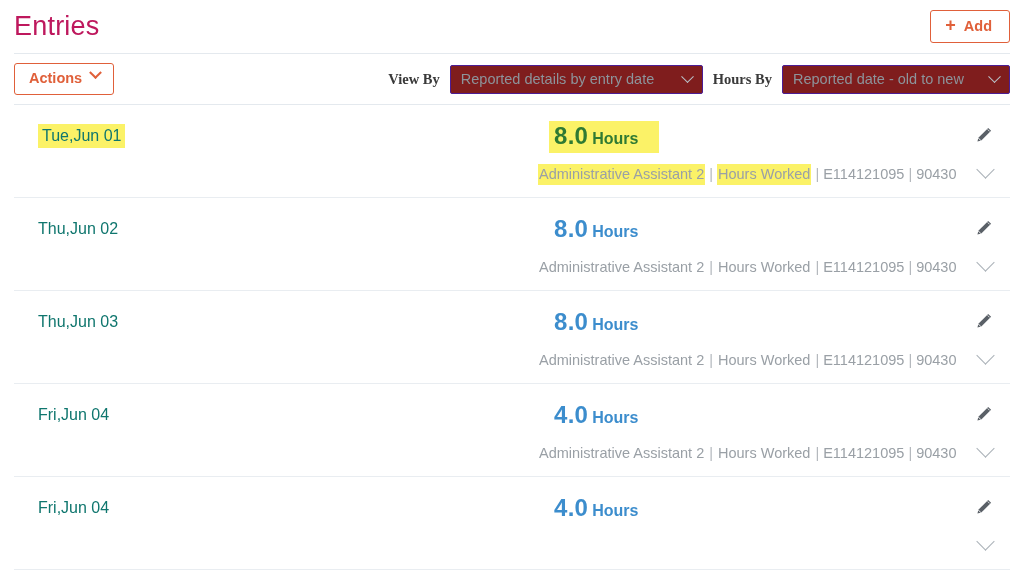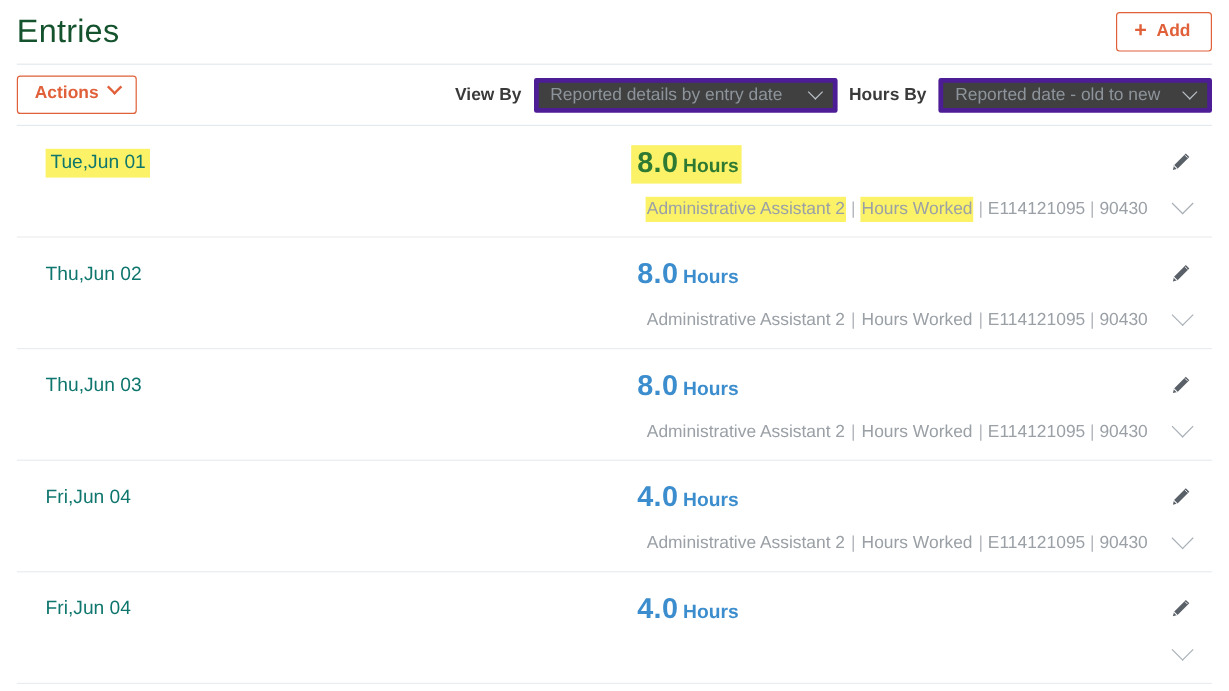--- a/index.html
+++ b/index.html
@@ -18,21 +18,21 @@
     position: relative;
     height: 53px;
     padding: 0 14px;
     display: flex;
     align-items: center;
     justify-content: space-between;
   }
   .page-title {
     font-size: 27px;
     font-weight: 400;
-    color: #14532d;
+    color: #be185d;
     letter-spacing: .2px;
     line-height: 1;
     padding-left: 0px;
   }
   .add-button {
     display: inline-flex;
     align-items: center;
     gap: 8px;
     border: 1px solid #e0603a;
     background: #ffffff;
@@ -89,27 +89,28 @@
     margin-left: auto;
     display: flex;
     align-items: center;
     gap: 10px;
   }
   .field-label {
     font-size: 14.5px;
     font-weight: 700;
     color: #3a3a3a;
     white-space: nowrap;
+    font-family: Liberation Serif, serif;
   }
   .select-box {
     position: relative;
     display: inline-flex;
     align-items: center;
-    border: 4px solid #4c1d95;
-    background: #404040;
+    border: 1px solid #4c1d95;
+    background: #7f1d1d;
     border-radius: 2px;
     height: 29px;
     padding: 0 30px 0 10px;
     font-size: 14.5px;
     color: #8d949b;
     cursor: pointer;
     white-space: nowrap;
   }
   .select-box .sel-chev {
     position: absolute;
@@ -142,21 +143,21 @@
   }
   .entry-date .hl { padding: 3px 4px 4px 4px; }
 
   .entry-hours {
     position: absolute;
     left: 512px;
     top: 16px;
     line-height: 1;
     white-space: nowrap;
   }
-  .entry-hours .hl-wrap { display: inline-block; padding: 3px 2px 5px 5px; }
+  .entry-hours .hl-wrap { display: inline-block; padding: 3px 20px 5px 5px; margin-left: 23px; }
   .hours-num {
     font-size: 24px;
     font-weight: 600;
     color: #3c8dcd;
     letter-spacing: .3px;
   }
   .hours-unit {
     font-size: 16px;
     font-weight: 600;
     color: #3c8dcd;

